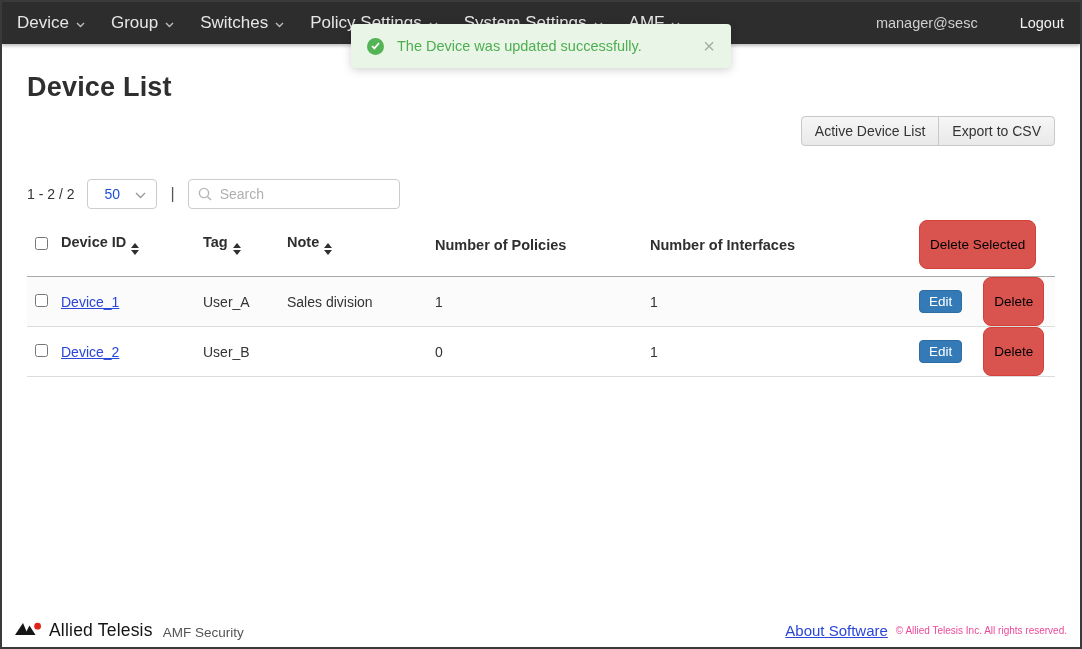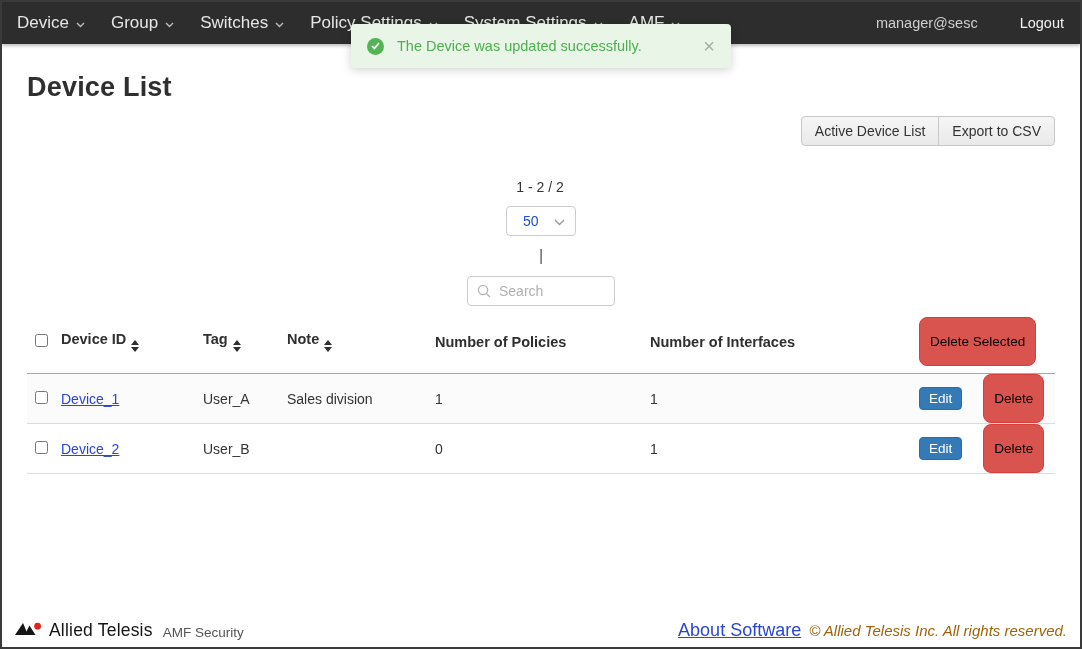--- a/index.html
+++ b/index.html
@@ -50,33 +50,33 @@
   .toolbar { display:flex; justify-content:flex-end; margin-top:13px; }
   .btn-default {
     font-family:inherit; font-size:14px; color:#333;
     background:linear-gradient(#f6f6f6,#e9e9e9);
     border:1px solid #c8c8c8; padding:5px 13px; height:30px;
     cursor:pointer; margin-left:-1px;
   }
   .btn-default:first-child { border-radius:4px 0 0 4px; margin-left:0; }
   .btn-default:last-child { border-radius:0 4px 4px 0; }
 
-  .list-controls { display:flex; align-items:center; margin-top:33px; gap:11px;flex-direction:column; }
+  .list-controls { display:flex; align-items:center; margin-top:33px; gap:11px; }
   .range-label { font-size:14px; color:#333; margin-right:2px; }
   .page-size {
     width:70px; height:30px; border:1px solid #ccc; border-radius:4px;
     display:flex; align-items:center; justify-content:space-between;
     padding:0 10px 0 16px; cursor:pointer; background:#fff;
   }
   .page-size-value { font-size:14px; color:#1d4ed8; }
   .sep { color:#555; font-size:16px; padding:0 2px; }
   .search-wrap { position:relative; }
   .search-wrap svg { position:absolute; left:9px; top:7px; }
   input.search-input {
-    width:148px; height:30px; border:1px solid #ccc; border-radius:4px;
+    width:212px; height:30px; border:1px solid #ccc; border-radius:4px;
     padding:0 8px 0 31px; font-family:inherit; font-size:14px; color:#333; outline:none;
   }
   input.search-input::placeholder { color:#b0b0b0; }
 
   
   table.device-table { width:100%; margin-top:7px; border-collapse:collapse; table-layout:fixed; }
   col.c-check { width:34px; } col.c-device { width:142px; } col.c-tag { width:84px; }
   col.c-note { width:148px; } col.c-pol { width:215px; } col.c-int { width:215px; } col.c-act { width:auto; }
   thead th {
     text-align:left; font-size:14.5px; font-weight:700; color:#2f2f2f;
@@ -104,22 +104,22 @@
   
   .footer {
     position:absolute; bottom:0; left:0; right:0; height:33px;
     display:flex; align-items:center; padding:0 13px; background:#fff;
   }
   .footer-left { display:flex; align-items:baseline; gap:10px; }
   .logo-wrap { display:flex; align-items:center; gap:7px; }
   .brand-text { font-size:17.5px; color:#141414; letter-spacing:0.2px; }
   .product-text { font-size:13.5px; color:#555; }
   .footer-right { margin-left:auto; display:flex; align-items:center; gap:8px; }
-  a.about-link { color:#2946d8; font-size:18px; text-decoration:underline; }
-  .copyright { font-size:15px; color:#a16207;font-style:italic; }
+  a.about-link { color:#2946d8; font-size:15px; text-decoration:underline; }
+  .copyright { font-size:10px; color:#ec4899; }
 </style>
 </head>
 <body>
 
 <div class="navbar">
   <div class="nav-item">
     <span>Device</span>
     <span><svg width="9" height="6" viewBox="0 0 9 6">
           <polyline points="1,1 4.5,4.5 8,1" fill="none" stroke="#bdbdbd" stroke-width="1.4"></polyline>
         </svg></span>

